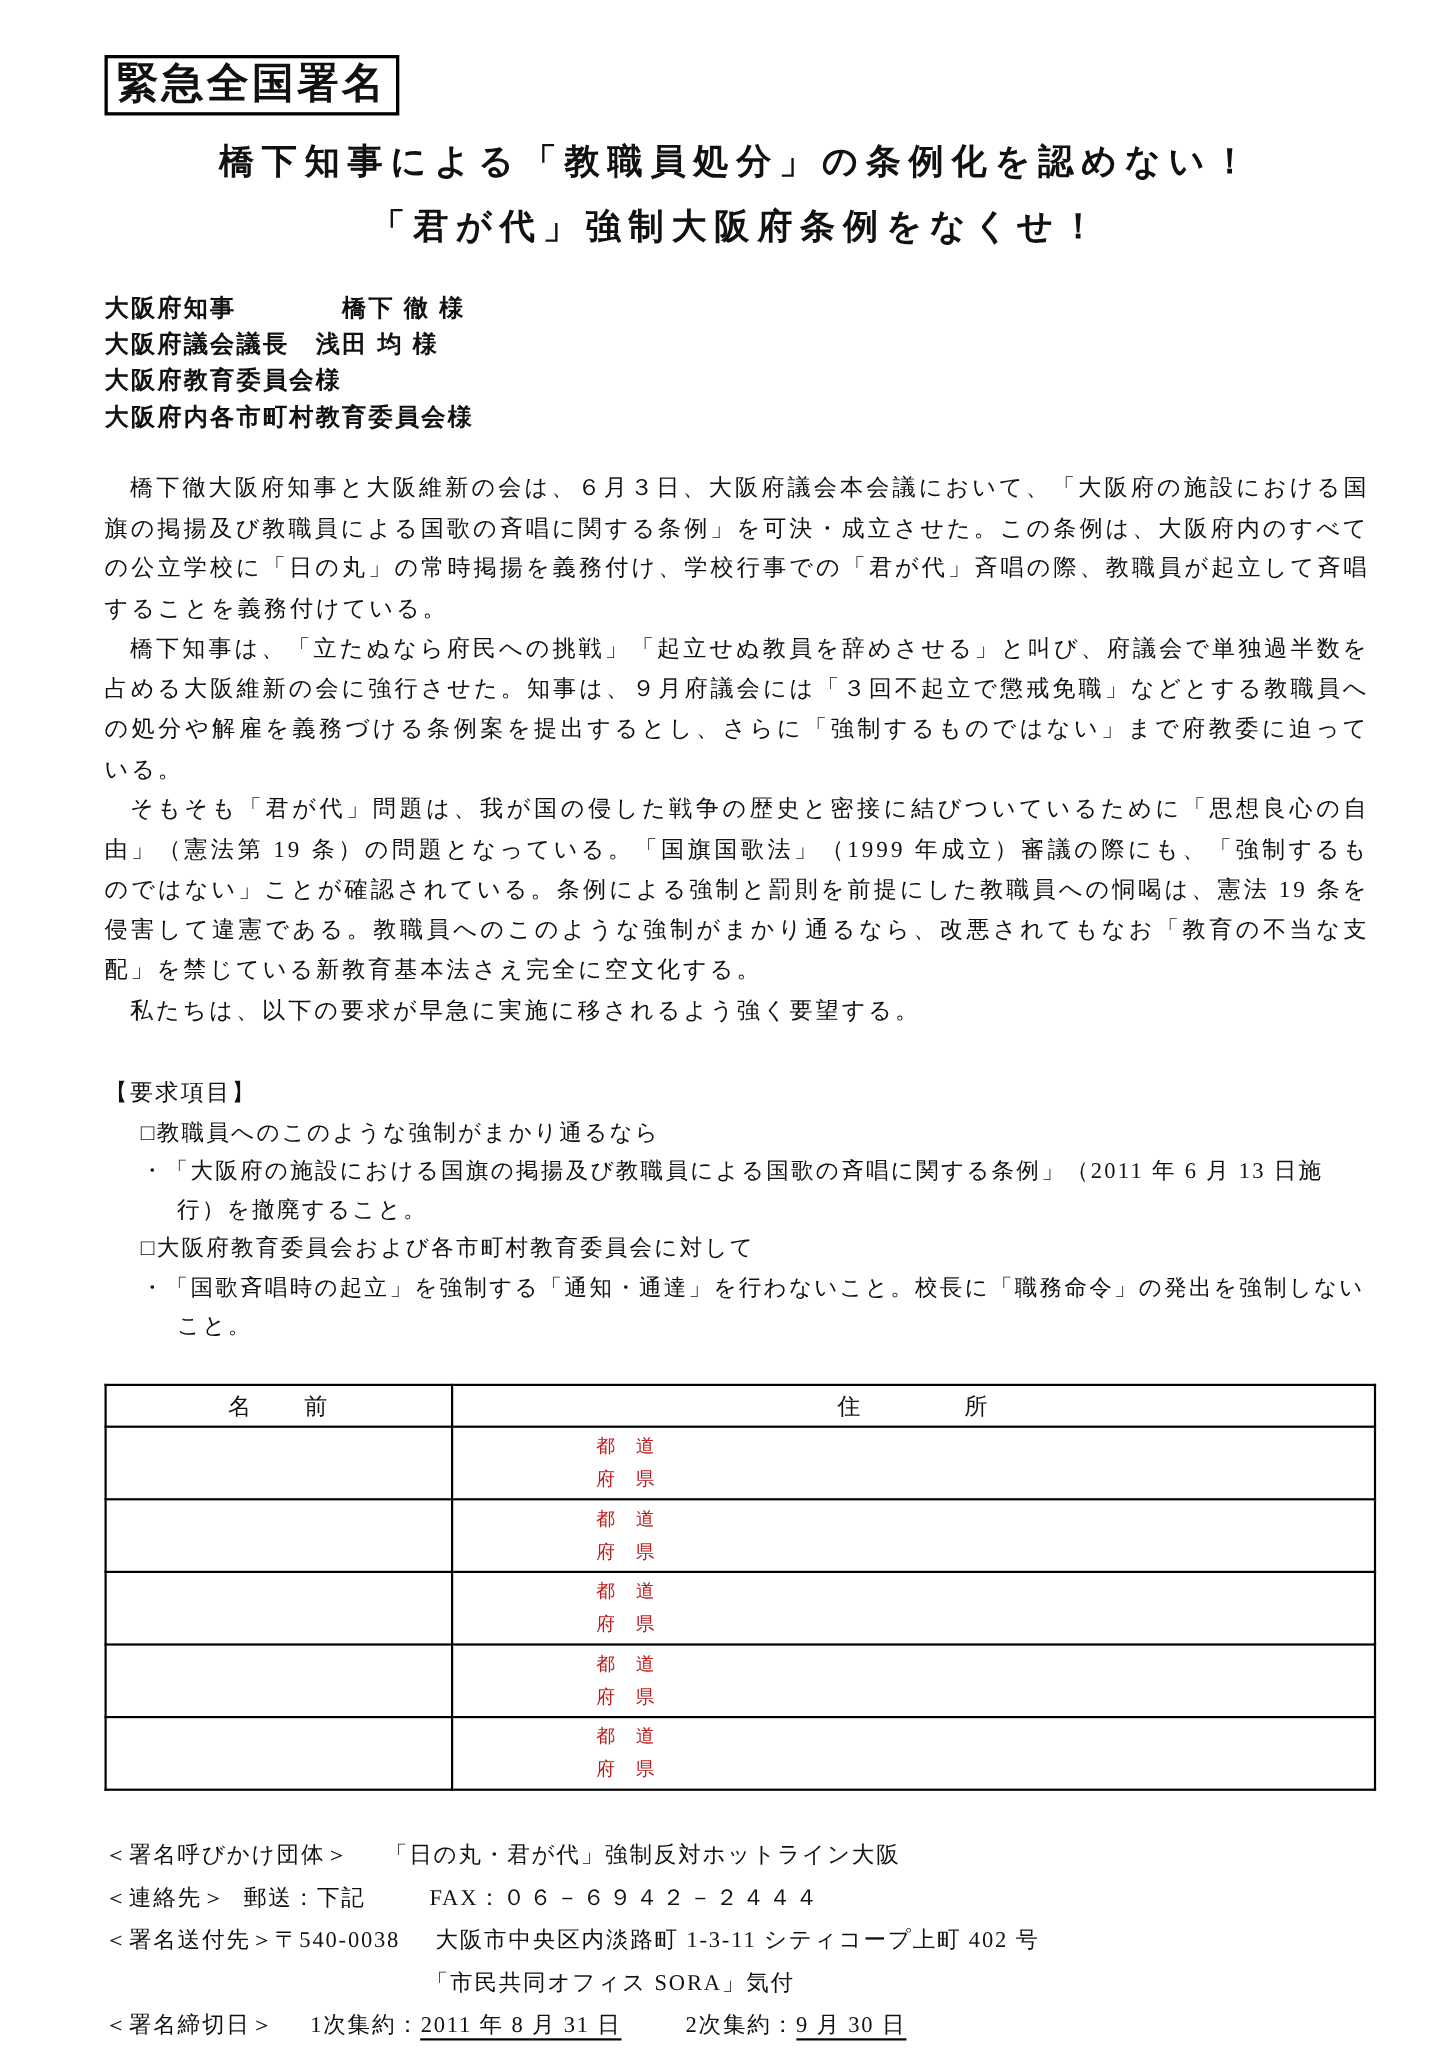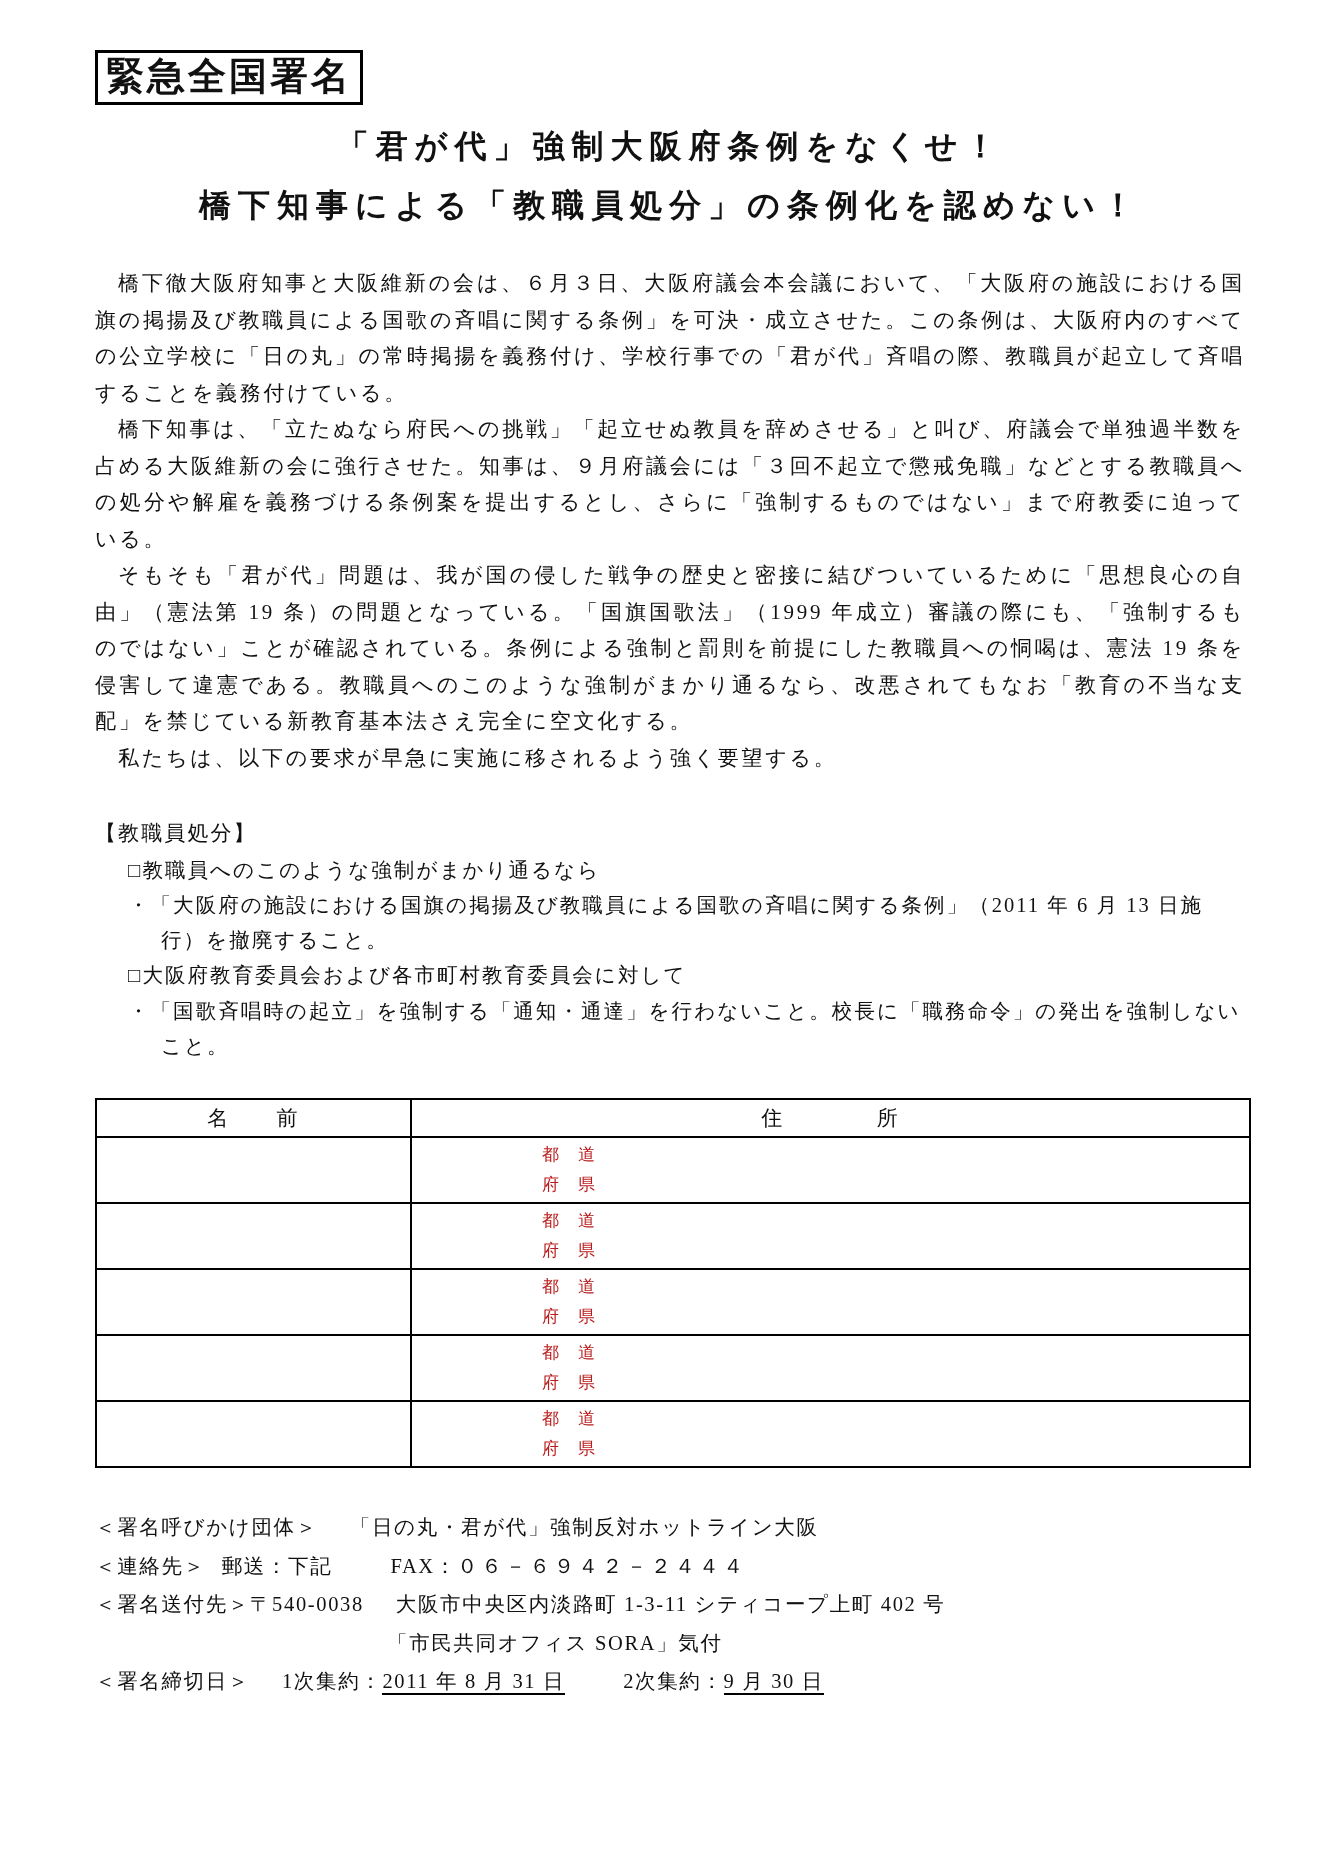--- a/index.html
+++ b/index.html
@@ -100,34 +100,40 @@
   .f-line-indent { padding-left: 292px; }
 </style>
 </head>
 <body>
 
 <div class="page">
 
   <div class="badge">緊急全国署名</div>
 
   <div class="titles">
+    <p class="title-line">橋下知事による「教職員処分」の条例化を認めない！</p>
     <p class="title-line">「君が代」強制大阪府条例をなくせ！</p>
-    <p class="title-line">橋下知事による「教職員処分」の条例化を認めない！</p>
-  </div>
-
+  </div>
+
+  <div class="addressees">
+    <p class="addressee">大阪府知事　　　　橋下 徹 様</p>
+    <p class="addressee">大阪府議会議長　浅田 均 様</p>
+    <p class="addressee">大阪府教育委員会様</p>
+    <p class="addressee">大阪府内各市町村教育委員会様</p>
+  </div>
 
   <div class="body-text">
     <p>橋下徹大阪府知事と大阪維新の会は、６月３日、大阪府議会本会議において、「大阪府の施設における国旗の掲揚及び教職員による国歌の斉唱に関する条例」を可決・成立させた。この条例は、大阪府内のすべての公立学校に「日の丸」の常時掲揚を義務付け、学校行事での「君が代」斉唱の際、教職員が起立して斉唱することを義務付けている。</p>
     <p>橋下知事は、「立たぬなら府民への挑戦」「起立せぬ教員を辞めさせる」と叫び、府議会で単独過半数を占める大阪維新の会に強行させた。知事は、９月府議会には「３回不起立で懲戒免職」などとする教職員への処分や解雇を義務づける条例案を提出するとし、さらに「強制するものではない」まで府教委に迫っている。</p>
     <p>そもそも「君が代」問題は、我が国の侵した戦争の歴史と密接に結びついているために「思想良心の自由」（憲法第 19 条）の問題となっている。「国旗国歌法」（1999 年成立）審議の際にも、「強制するものではない」ことが確認されている。条例による強制と罰則を前提にした教職員への恫喝は、憲法 19 条を侵害して違憲である。教職員へのこのような強制がまかり通るなら、改悪されてもなお「教育の不当な支配」を禁じている新教育基本法さえ完全に空文化する。</p>
     <p>私たちは、以下の要求が早急に実施に移されるよう強く要望する。</p>
   </div>
 
   <div class="demands">
-    <p class="demands-heading">【教職員処分】</p>
+    <p class="demands-heading">【要求項目】</p>
     <p class="demand-item demand-box">□教職員へのこのような強制がまかり通るなら</p>
     <p class="demand-item demand-dot">・「大阪府の施設における国旗の掲揚及び教職員による国歌の斉唱に関する条例」（2011 年 6 月 13 日施行）を撤廃すること。</p>
     <p class="demand-item demand-box">□大阪府教育委員会および各市町村教育委員会に対して</p>
     <p class="demand-item demand-dot">・「国歌斉唱時の起立」を強制する「通知・通達」を行わないこと。校長に「職務命令」の発出を強制しないこと。</p>
   </div>
 
   <table class="sig-table">
     <tbody>
         <tr>
       <th class="col-name">名　　前</th>

